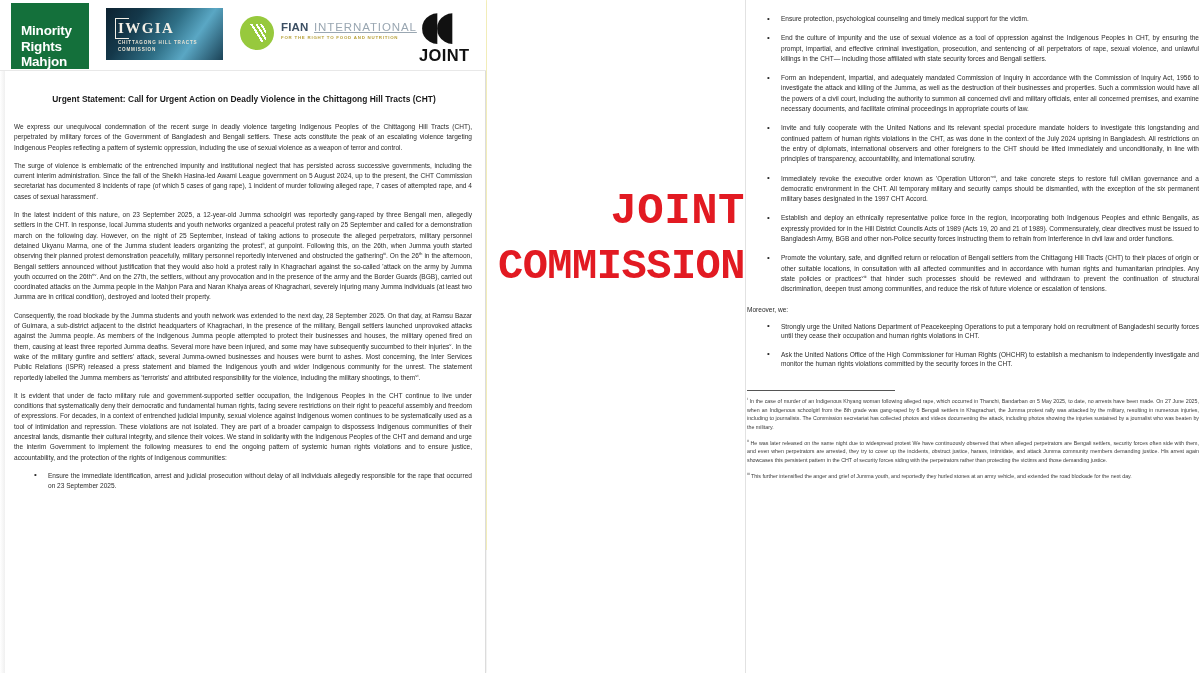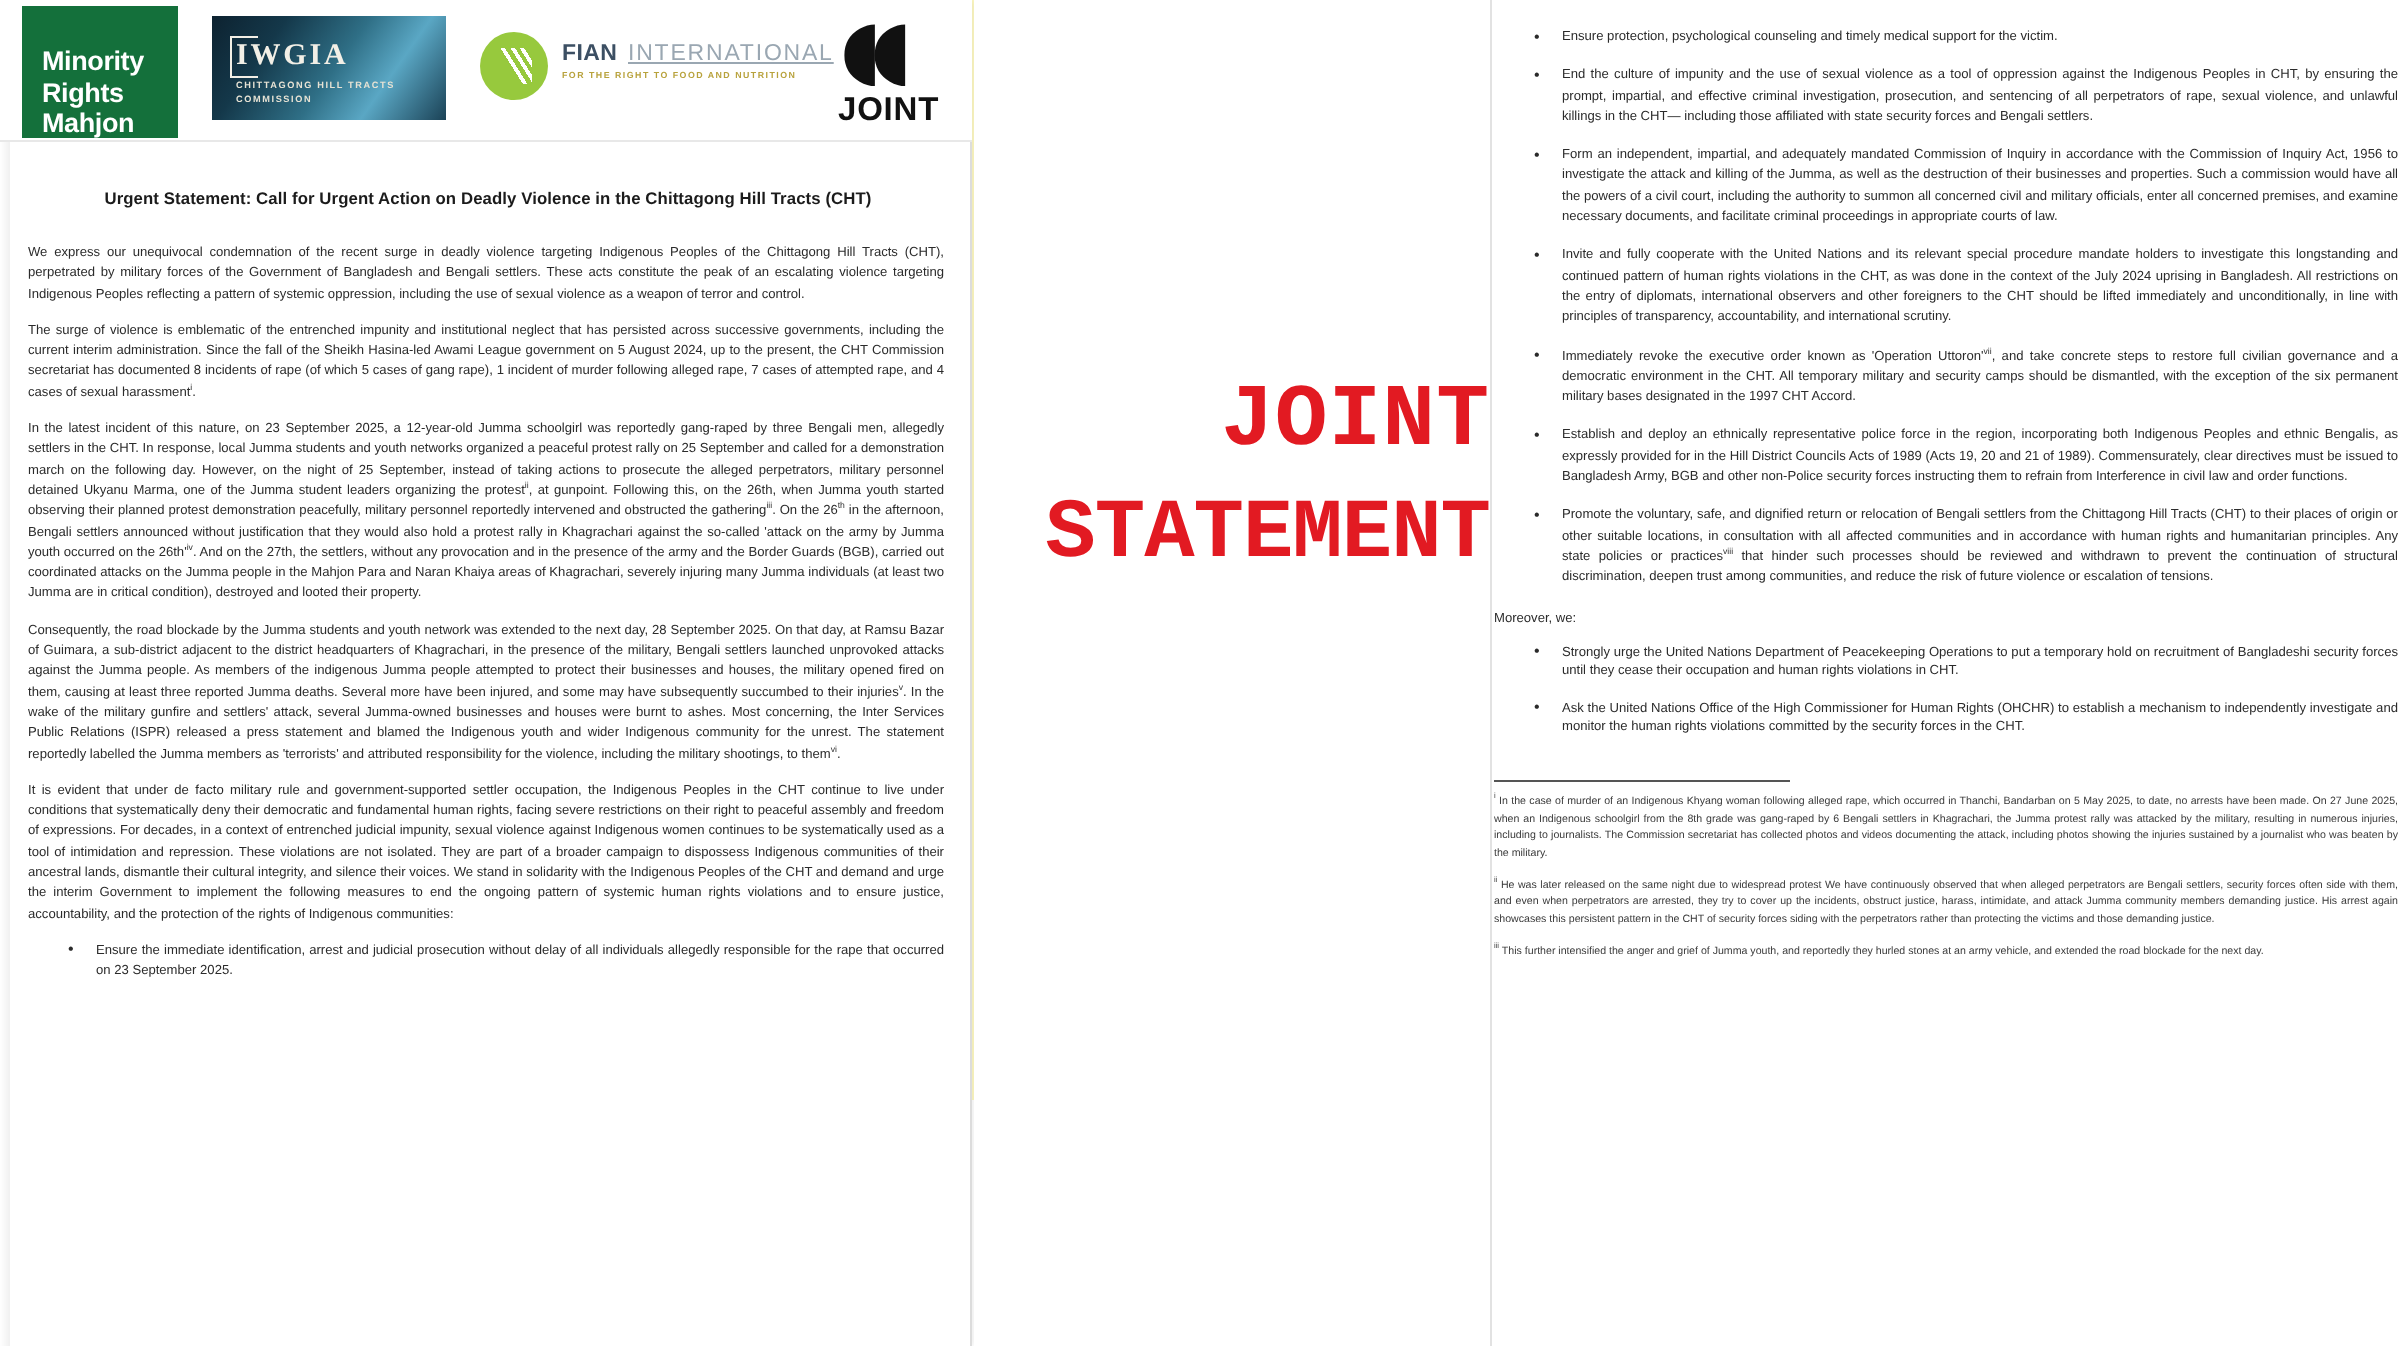--- a/index.html
+++ b/index.html
@@ -235,21 +235,21 @@
       <ul class="bullets">
         <li>Ensure the immediate identification, arrest and judicial prosecution without delay of all individuals allegedly responsible for the rape that occurred on 23 September 2025.</li>
       </ul>
 
     </div>
   </div>
 
   <div class="joint-banner">
     <div class="joint-text">
       <span>JOINT</span>
-      <span class="l2">STATEMENT</span>
+      <span class="l2">COMMISSION</span>
     </div>
   </div>
 
   <div class="page-right"></div>
 
   <div class="body-col-right">
 
     <ul class="bullets">
       <li>Ensure protection, psychological counseling and timely medical support for the victim.</li>
       <li>End the culture of impunity and the use of sexual violence as a tool of oppression against the Indigenous Peoples in CHT, by ensuring the prompt, impartial, and effective criminal investigation, prosecution, and sentencing of all perpetrators of rape, sexual violence, and unlawful killings in the CHT— including those affiliated with state security forces and Bengali settlers.</li>

